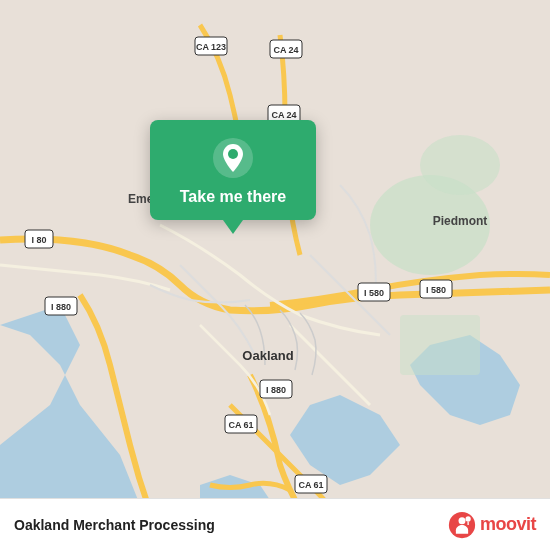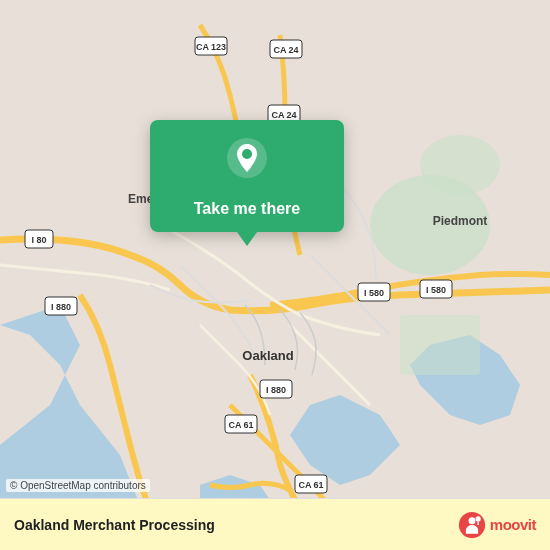--- a/index.html
+++ b/index.html
@@ -26,30 +26,29 @@
       height: 100%;
       position: absolute;
       top: 0; left: 0;
     }
 
     
     .popup-card {
       position: absolute;
       top: 120px;
       left: 150px;
-      width: 194px;
+      width: 166px;
       background: #2eab6e;
       border-radius: 8px;
       display: flex;
       flex-direction: column;
       align-items: center;
       padding: 16px 20px 14px;
       box-shadow: 0 4px 16px rgba(0,0,0,0.25);
       cursor: pointer;
-      gap: 12px;
     }
 
     .popup-card::after {
       content: '';
       position: absolute;
       bottom: -14px;
       left: 50%;
       transform: translateX(-50%);
       border-left: 10px solid transparent;
       border-right: 10px solid transparent;
@@ -68,21 +67,21 @@
       font-weight: 600;
       white-space: nowrap;
     }
 
     
     .bottom-bar {
       position: absolute;
       bottom: 0;
       left: 0;
       width: 100%;
-      background: #fef9c3;
+      background: #ffffff;
       padding: 10px 14px 10px 14px;
       display: flex;
       align-items: center;
       justify-content: space-between;
       border-top: 1px solid #e0e0e0;
       height: 52px;
     }
 
     .bottom-bar-left {
       display: flex;
@@ -100,21 +99,21 @@
       color: #555;
     }
 
     .moovit-logo {
       display: flex;
       align-items: center;
       gap: 4px;
     }
 
     .moovit-text {
-      font-size: 15px;
+      font-size: 18px;
       font-weight: 700;
       color: #e84646;
       letter-spacing: -0.5px;
     }
 
     .moovit-icon {
       width: 28px;
       height: 28px;
     }
 
@@ -213,21 +212,20 @@
   <div class="popup-card">
 
     <svg class="popup-pin" viewBox="0 0 44 44" xmlns="http://www.w3.org/2000/svg">
       <circle cx="22" cy="22" r="20" fill="rgba(255,255,255,0.2)"></circle>
       <path d="M22 8 C16,8 12,13 12,18 C12,25 22,36 22,36 C22,36 32,25 32,18 C32,13 28,8 22,8Z" fill="white"></path>
       <circle cx="22" cy="18" r="5" fill="#2eab6e"></circle>
     </svg>
     <span class="popup-label">Take me there</span>
   </div>
 
-  <div class="copyright">© OpenStreetMap contributors</div>
 
   <div class="bottom-bar">
     <div class="bottom-bar-left">
       <span class="bottom-location-name">Oakland Merchant Processing</span>
     </div>
     <div class="moovit-logo">
 
       <svg class="moovit-icon" viewBox="0 0 32 32" xmlns="http://www.w3.org/2000/svg">
         <circle cx="16" cy="16" r="15" fill="#e84646"></circle>
 

